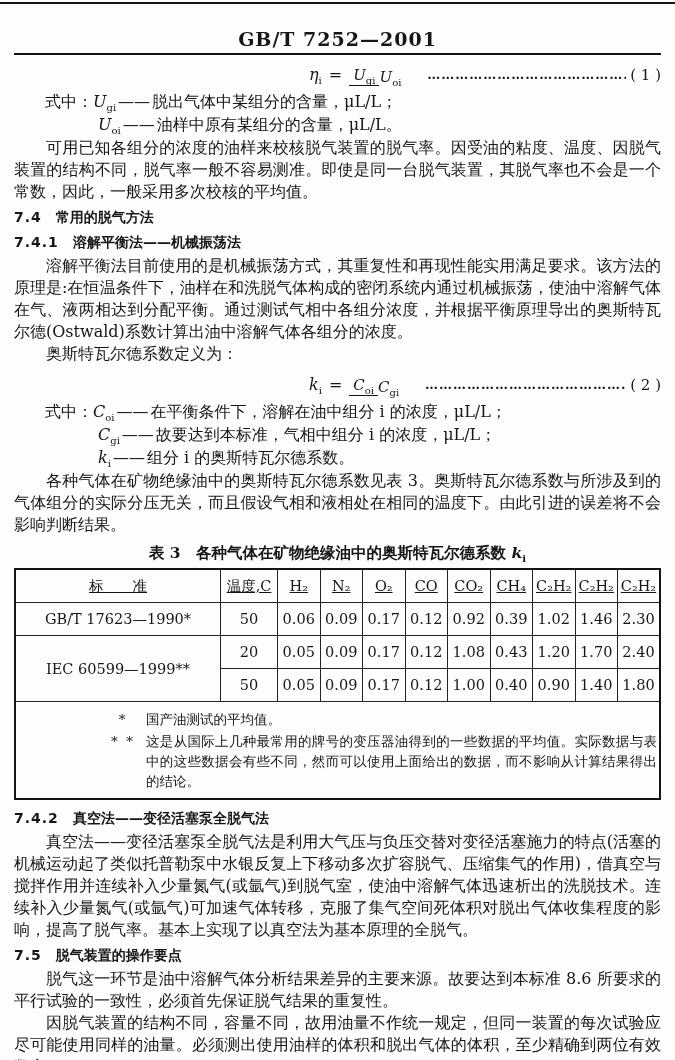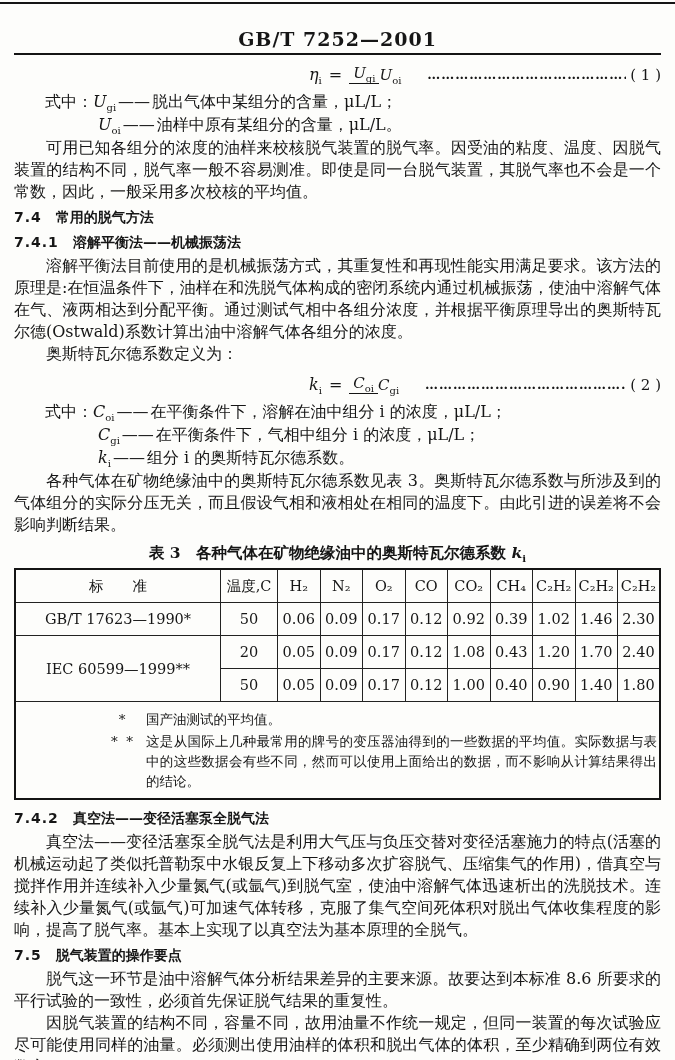--- a/index.html
+++ b/index.html
@@ -9,21 +9,21 @@
     font-family:"DejaVu Serif","Liberation Serif",serif;
     font-size:16px; line-height:22px;
   }
   .page { position:relative; width:675px; height:856px; padding:0 14px; box-sizing:border-box; }
   .top-scan-line { position:absolute; top:2px; left:0; width:675px; height:2px; background:#151515; }
 
   .doc-header { padding-top:28px; text-align:center; font-weight:bold; font-size:19px; letter-spacing:1px; }
   .header-rule { border:0; border-top:2.5px solid #141414; margin:3px 0 0 0; }
 
   
-  .formula-row { display:flex; align-items:flex-start; margin:9px 0 5px 0; }
+  .formula-row { display:flex; align-items:flex-end; margin:9px 0 5px 0; }
   .f-pad { width:295px; flex:none; }
   .f-lhs, .f-eq { font-size:16px; }
   .f-eq { margin:0 7px; }
   .v { font-style:italic; }
   sub { font-size:10px; line-height:0; }
   .frac { display:inline-flex; flex-direction:row; align-items:center; font-size:15px; line-height:18px; }
   .frac .num { border-bottom:1.4px solid #141414; padding:0 4px 1px 4px; }
   .frac .den { padding-top:1px; }
   .leader { flex:1; overflow:hidden; white-space:nowrap; margin:0 4px 0 26px; font-size:13px; font-weight:bold; letter-spacing:1px; }
   .eq-num { flex:none; font-size:15px; }
@@ -35,21 +35,21 @@
 
   
   .para { margin:0; text-indent:2em; text-align:justify; }
   .h { font-weight:bold; margin:3px 0 2px 0; font-family:"DejaVu Sans","Liberation Sans",sans-serif; font-size:14px; }
   .h .h-num { margin-right:14px; letter-spacing:1px; }
 
   
   .table-title { text-align:center; font-weight:bold; margin:6px 0 4px 0; font-size:15.5px; }
   table.k-table { width:100%; border-collapse:collapse; table-layout:fixed; font-size:14.5px; border:2px solid #141414; }
   .k-table th, .k-table td { border:1.4px solid #222; text-align:center; padding:5px 2px; font-weight:normal; }
-  .k-table th { font-weight:normal; }
+  .k-table th { font-weight:normal;text-decoration:underline; }
   .c-std { width:200px; }
   .c-temp { width:52px; }
   .fn-cell { text-align:left; padding:7px 26px 9px 0; font-size:13.5px; line-height:20px; }
   .fn-line { display:flex; padding-left:82px; margin:2px 0; }
   .fn-marker { flex:none; width:46px; letter-spacing:2px; }
   .fn-text { flex:1; text-align:justify; }
 
   .spacer-s { height:4px; }
 </style>
 </head>
@@ -101,21 +101,21 @@
       <span class="den"><i class="v">C</i><sub>gi</sub></span>
     </span>
     <span class="leader">…………………………………………………………</span>
     <span class="eq-num">( 2 )</span>
   </div>
 
   <div class="where-line first">
     <span>式中：</span><span class="v">C</span><sub>oi</sub><span class="where-dash">——</span><span>在平衡条件下，溶解在油中组分 i 的浓度，μL/L；</span>
   </div>
   <div class="where-line">
-    <span class="v">C</span><sub>gi</sub><span class="where-dash">——</span><span>在平衡条件下，气相中组分 i 的浓度，μL/L；</span>
+    <span class="v">C</span><sub>gi</sub><span class="where-dash">——</span><span>故要达到本标准，气相中组分 i 的浓度，μL/L；</span>
   </div>
   <div class="where-line">
     <span class="v">k</span><sub>i</sub><span class="where-dash">——</span><span>组分 i 的奥斯特瓦尔德系数。</span>
   </div>
 
   <p class="para">各种气体在矿物绝缘油中的奥斯特瓦尔德系数见表 3。奥斯特瓦尔德系数与所涉及到的气体组分的实际分压无关，而且假设气相和液相处在相同的温度下。由此引进的误差将不会影响判断结果。</p>
 
   <div class="table-title">
     <span>表 3　各种气体在矿物绝缘油中的奥斯特瓦尔德系数 </span><i class="v">k</i><sub>i</sub>
   </div>

